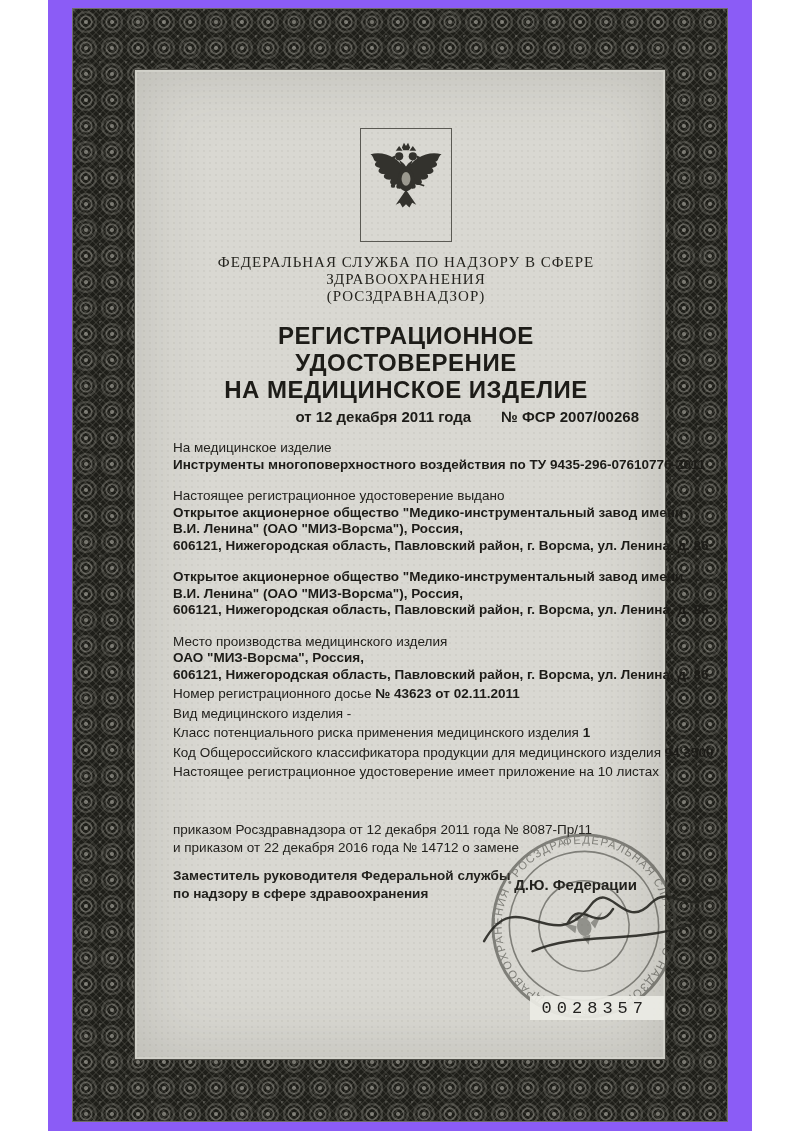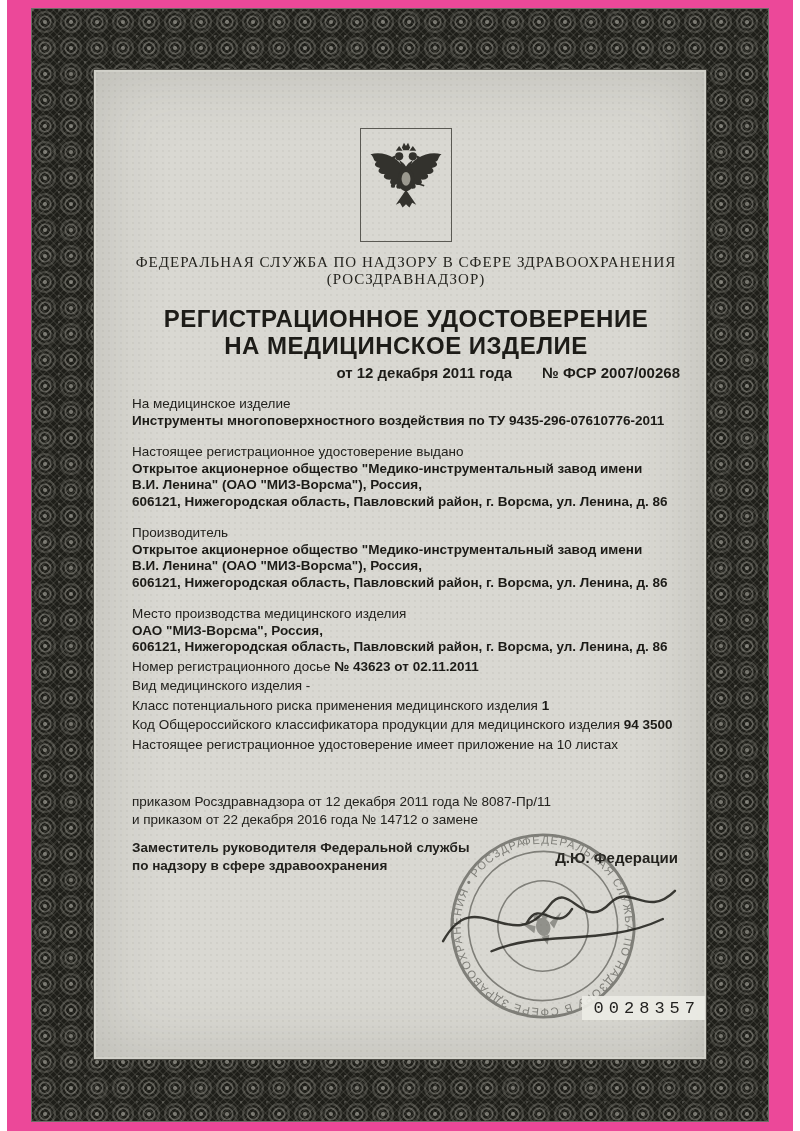--- a/index.html
+++ b/index.html
@@ -1,18 +1,18 @@
 <!DOCTYPE html>
 <html><head>
 <meta charset="utf-8">
 <style>
   *{margin:0;padding:0;box-sizing:border-box}
   html,body{background:#ffffff}
   body{font-family:"Liberation Sans",sans-serif;}
-  .certificate{position:relative;width:786px;height:1131px;margin:0 auto;background:#ec4899;color:#22211d;overflow:hidden}
+  .certificate{position:relative;width:704px;height:1131px;margin:0 auto;background:#8b5cf6;color:#22211d;overflow:hidden}
   
   .frame{
     position:absolute;left:24px;right:24px;top:8px;bottom:9px;
     background-color:#1e1e19;
     background-image:
       radial-gradient(circle at 50% 50%, rgba(205,203,194,.5) 0 1.5px, rgba(205,203,194,0) 2.5px),
       radial-gradient(circle at 50% 50%, rgba(205,203,194,0) 4.5px, rgba(205,203,194,.33) 5px 6px, rgba(205,203,194,0) 7px),
       radial-gradient(circle at 50% 50%, rgba(205,203,194,0) 8.5px, rgba(205,203,194,.2) 9px 10.5px, rgba(205,203,194,0) 11.5px),
       radial-gradient(circle at 0 0, rgba(205,203,194,.25) 0 2px, rgba(205,203,194,0) 3px),
       repeating-linear-gradient(45deg, rgba(160,158,148,.13) 0 1.5px, transparent 1.5px 5px),
@@ -45,21 +45,21 @@
   .orders .line{line-height:18px}
   .sig-row{margin-top:10px;display:flex;justify-content:space-between;align-items:center}
   .sig-title .line{font-weight:700;line-height:18px}
   .sig-name{font-weight:700;font-size:15px;white-space:nowrap;padding-right:2px}
   
   .stamp{position:absolute;left:438px;top:828px;width:196px;height:196px;opacity:.6;transform:rotate(-14deg)}
   .signature{position:absolute;left:424px;top:862px;width:252px;height:112px;opacity:.88}
   .serial{
     position:absolute;right:88px;top:996px;
     font-family:"Liberation Mono",monospace;font-size:17px;letter-spacing:5px;
-    color:#232220;background:rgba(236,235,229,.92);padding:3px 5px 2px 12px;
+    color:#232220;background:rgba(236,235,229,.92);padding:3px 16px 2px 12px;
   }
 </style>
 </head>
 <body>
 
 <div class="certificate">
   <div class="frame">
     <div class="paper">
 
       <div class="emblem-box">
@@ -102,21 +102,20 @@
       </div>
 
       <div class="block">
         <div class="line">Настоящее регистрационное удостоверение выдано</div>
         <div class="line b">Открытое акционерное общество "Медико-инструментальный завод имени</div>
         <div class="line b">В.И. Ленина" (ОАО "МИЗ-Ворсма"), Россия,</div>
         <div class="line b">606121, Нижегородская область, Павловский район, г. Ворсма, ул. Ленина, д. 86</div>
       </div>
 
       <div class="block">
-        <div class="line">Производитель</div>
         <div class="line b">Открытое акционерное общество "Медико-инструментальный завод имени</div>
         <div class="line b">В.И. Ленина" (ОАО "МИЗ-Ворсма"), Россия,</div>
         <div class="line b">606121, Нижегородская область, Павловский район, г. Ворсма, ул. Ленина, д. 86</div>
       </div>
 
       <div class="block">
         <div class="line">Место производства медицинского изделия</div>
         <div class="line b">ОАО "МИЗ-Ворсма", Россия,</div>
         <div class="line b">606121, Нижегородская область, Павловский район, г. Ворсма, ул. Ленина, д. 86</div>
       </div>

